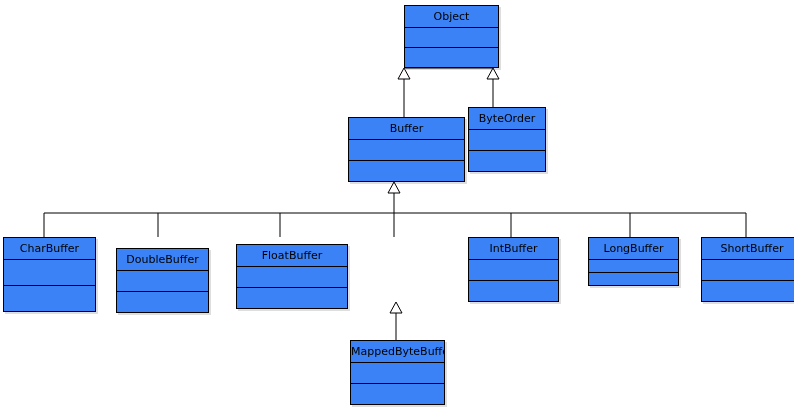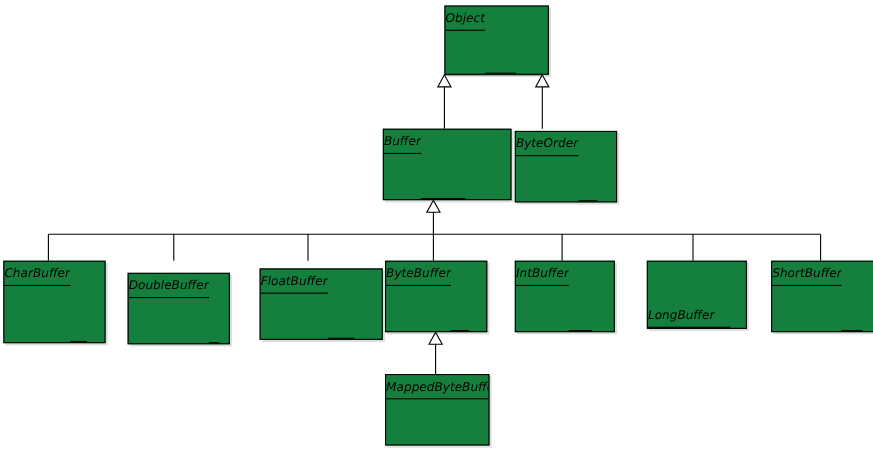--- a/index.html
+++ b/index.html
@@ -26,25 +26,25 @@
     position: absolute;
     left: 0;
     top: 0;
     width: 794px;
     height: 410px;
     pointer-events: none;
   }
   .uml-class {
     position: absolute;
     box-sizing: border-box;
-    background: #15803d;
+    background: #3b82f6;
     border: 1px solid #000000;
     box-shadow: 2px 2px 0 rgba(0, 0, 0, 0.13);
     display: flex;
-    font-style: italic;
+    flex-direction: column;
   }
   .uml-name-compartment {
     box-sizing: border-box;
     height: 22px;
     line-height: 21px;
     text-align: center;
     font-size: 11px;
     color: #000000;
     border-bottom: 1px solid #000000;
     white-space: nowrap;
@@ -99,21 +99,21 @@
     <div class="uml-attr-compartment"></div>
     <div class="uml-op-compartment"></div>
   </div>
 
   <div class="uml-class" style="left:348px; top:117px; width:117px; height:65px;">
     <div class="uml-name-compartment">Buffer</div>
     <div class="uml-attr-compartment"></div>
     <div class="uml-op-compartment"></div>
   </div>
 
-  <div class="uml-class" style="left:468px; top:119px; width:93px; height:65px;">
+  <div class="uml-class" style="left:468px; top:107px; width:78px; height:65px;">
     <div class="uml-name-compartment">ByteOrder</div>
     <div class="uml-attr-compartment"></div>
     <div class="uml-op-compartment"></div>
   </div>
 
   <div class="uml-class" style="left:3px; top:237px; width:93px; height:75px;justify-content:space-between;">
     <div class="uml-name-compartment">CharBuffer</div>
     <div class="uml-attr-compartment"></div>
     <div class="uml-op-compartment"></div>
   </div>
@@ -123,33 +123,28 @@
     <div class="uml-attr-compartment"></div>
     <div class="uml-op-compartment"></div>
   </div>
 
   <div class="uml-class" style="left:236px; top:244px; width:112px; height:65px;">
     <div class="uml-name-compartment">FloatBuffer</div>
     <div class="uml-attr-compartment"></div>
     <div class="uml-op-compartment"></div>
   </div>
 
-  <div class="uml-class" style="left:350px; top:237px; width:93px; height:65px;">
-    <div class="uml-name-compartment">ByteBuffer</div>
-    <div class="uml-attr-compartment"></div>
-    <div class="uml-op-compartment"></div>
-  </div>
 
   <div class="uml-class" style="left:468px; top:237px; width:91px; height:65px;justify-content:space-between;">
     <div class="uml-name-compartment">IntBuffer</div>
     <div class="uml-attr-compartment"></div>
     <div class="uml-op-compartment"></div>
   </div>
 
-  <div class="uml-class" style="left:588px; top:237px; width:91px; height:62px;align-items:flex-end;">
+  <div class="uml-class" style="left:588px; top:237px; width:91px; height:49px;">
     <div class="uml-name-compartment">LongBuffer</div>
     <div class="uml-attr-compartment"></div>
     <div class="uml-op-compartment"></div>
   </div>
 
   <div class="uml-class" style="left:701px; top:237px; width:102px; height:65px;">
     <div class="uml-name-compartment">ShortBuffer</div>
     <div class="uml-attr-compartment"></div>
     <div class="uml-op-compartment"></div>
   </div>

